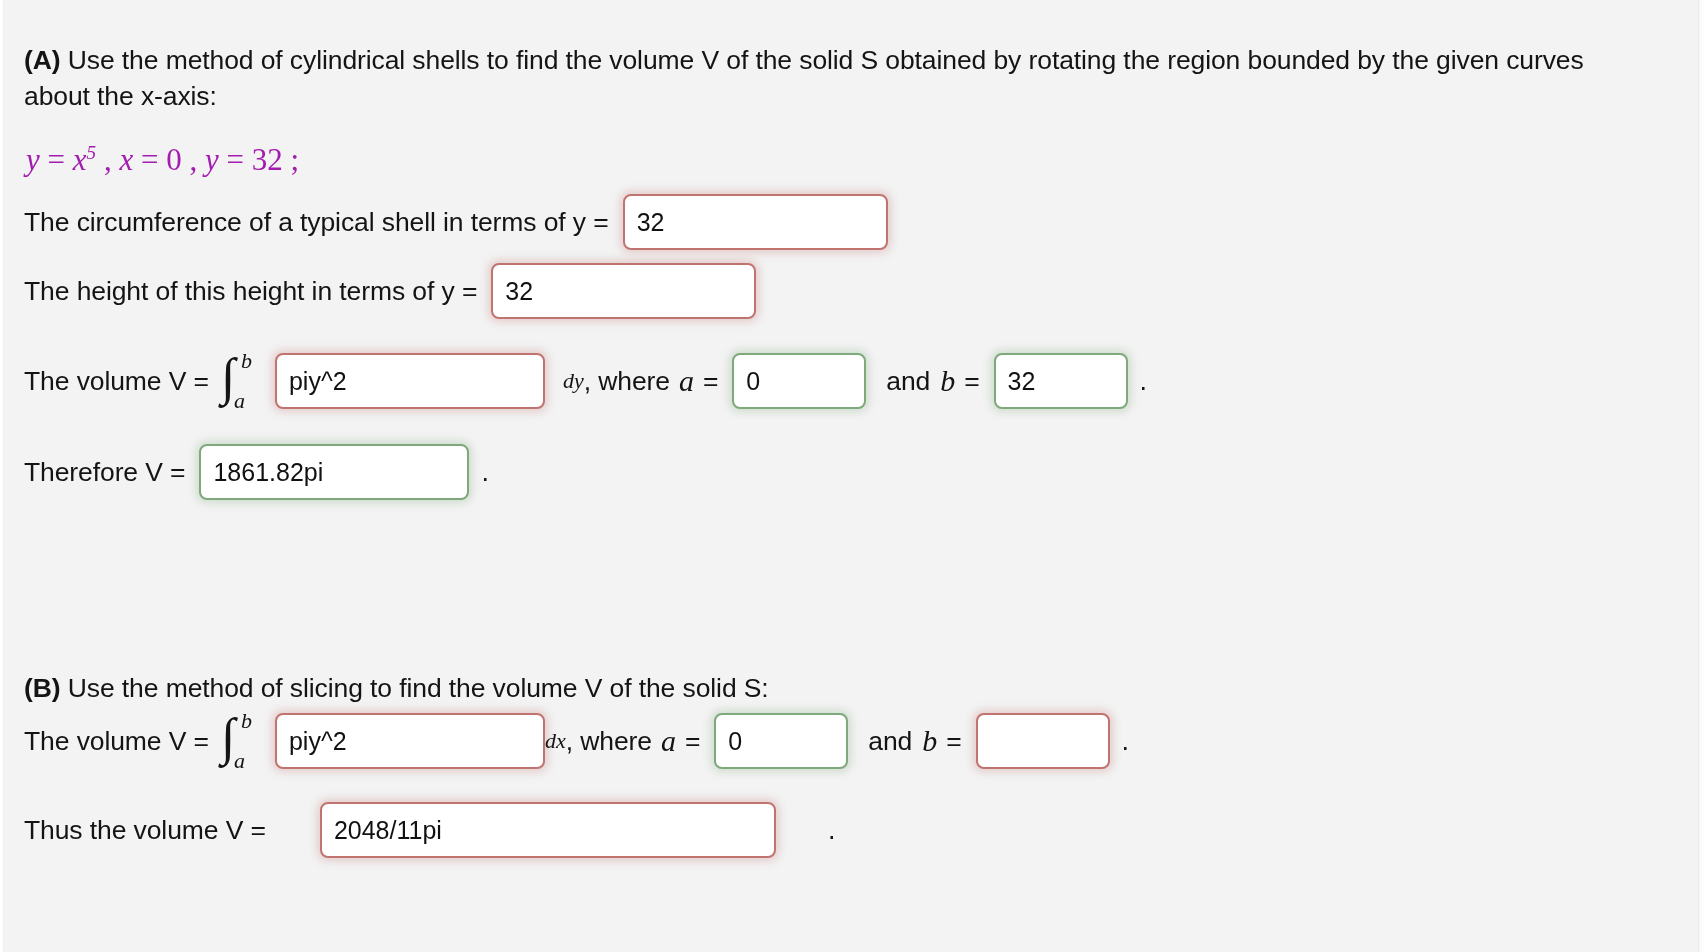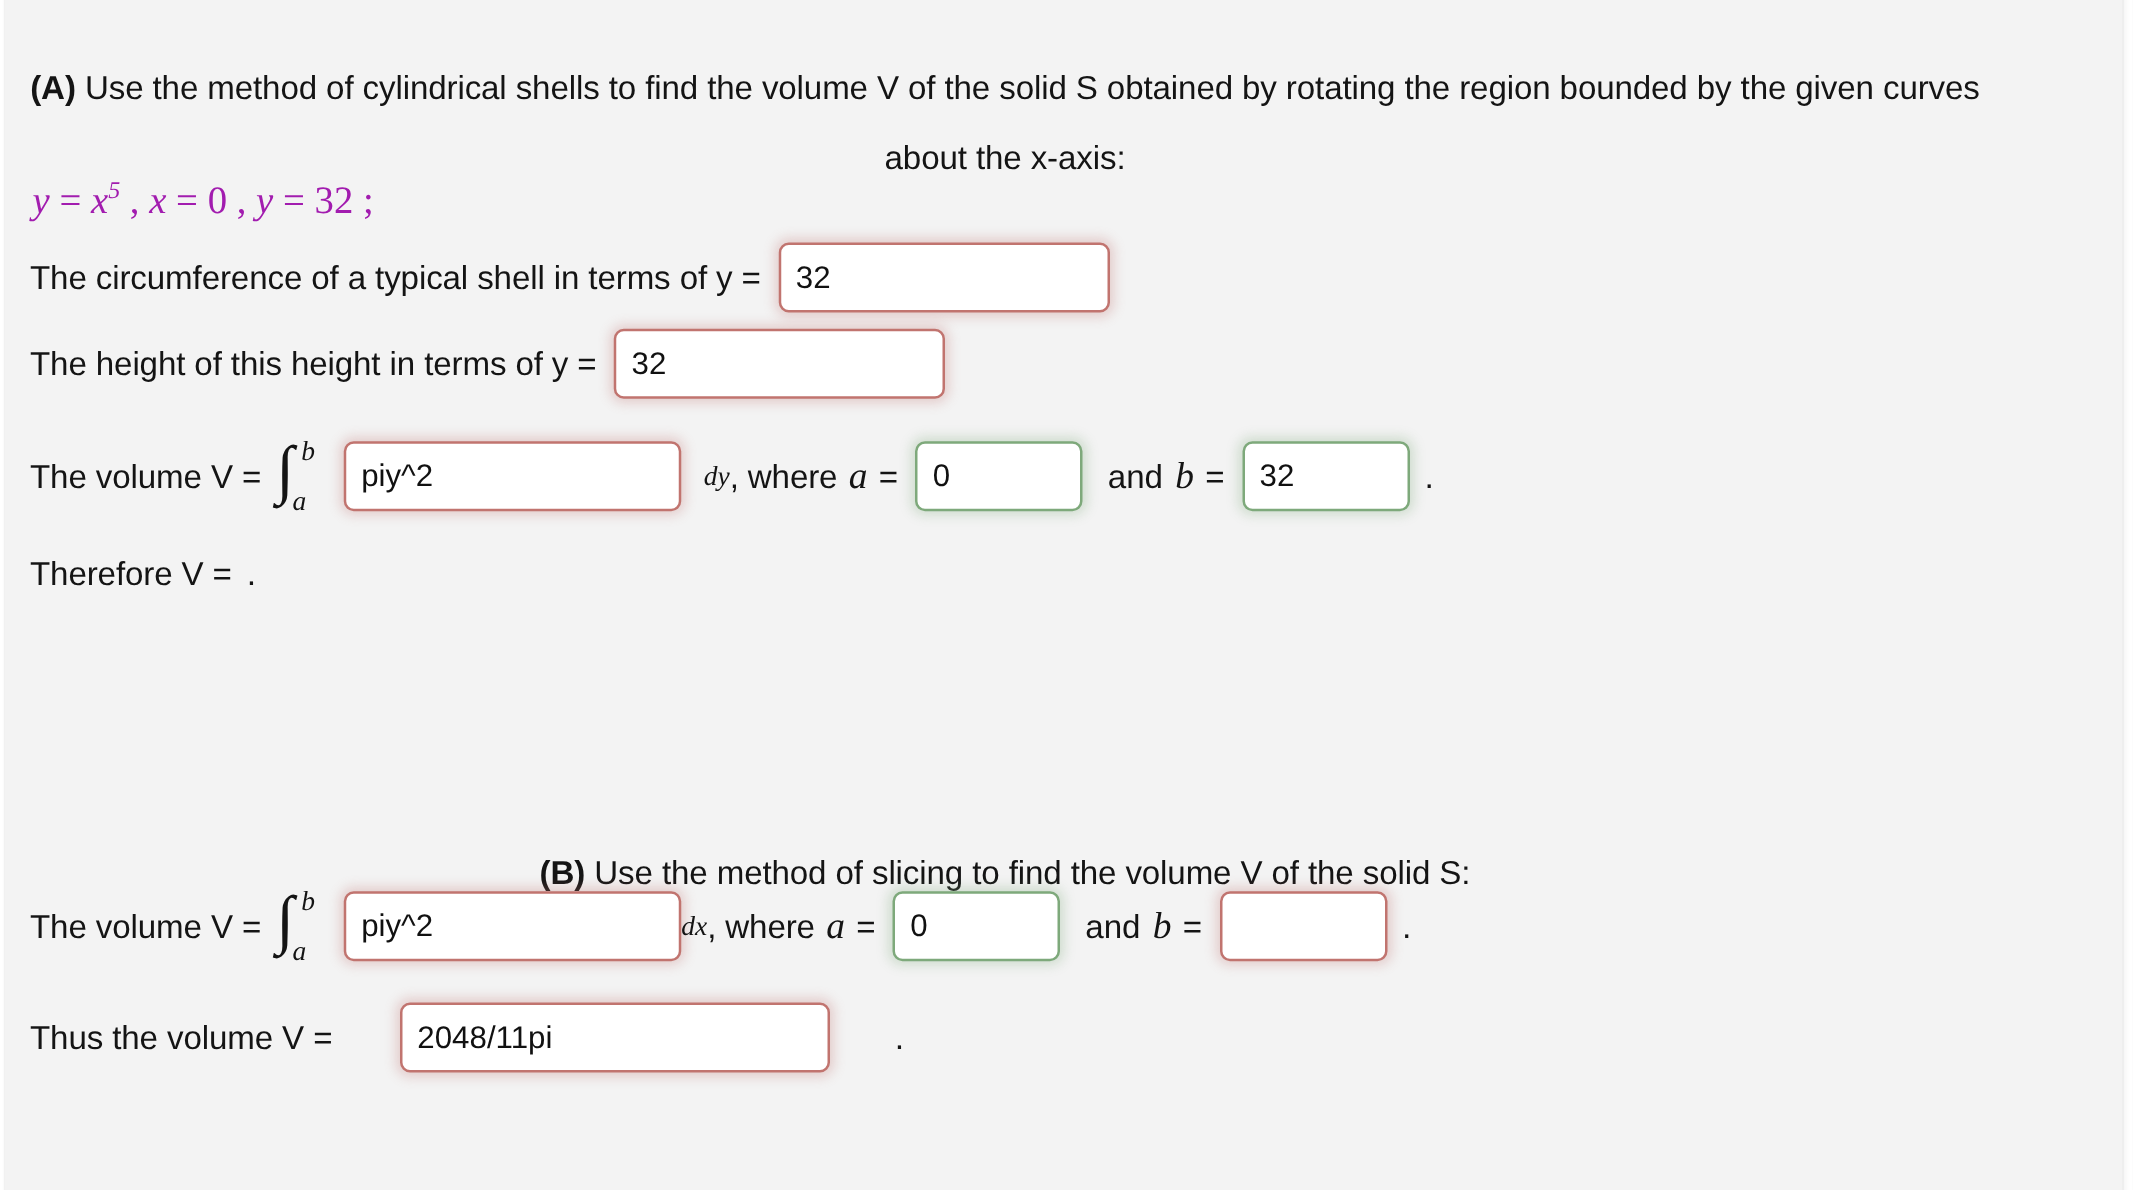--- a/index.html
+++ b/index.html
@@ -41,23 +41,22 @@
     color: #1f1f1f;
     letter-spacing: .1px;
     white-space: nowrap;
   }
 
   
   .prose {
     position: absolute;
     color: #141414;
     font-size: 26.5px;
-    line-height: 56px;
+    line-height: 36px;
     letter-spacing: -0.1px;
-    text-align: center;
   }
   .prose b { font-weight: bold; }
 
   .mathline {
     position: absolute;
     font-family: "Liberation Serif", serif;
     font-style: italic;
     font-size: 31px;
     color: #a21caf;
     white-space: nowrap;
@@ -205,20 +204,21 @@
     <div class="ans correct" style="width:134px; margin-left:14px;">0</div>
     <span class="label" style="margin-left:20px;">and</span>
     <span class="ital" style="margin-left:10px;">b</span>
     <span class="label" style="margin-left:9px;">=</span>
     <div class="ans correct" style="width:134px; margin-left:14px;">32</div>
     <span class="period" style="margin-left:12px;">.</span>
   </div>
 
   <div class="row" style="left:20px; top:470px;">
     <span class="label">Therefore V =</span>
+    <div class="ans correct" style="width:270px; margin-left:14px;">1861.82pi</div>
     <span class="period" style="margin-left:12px;">.</span>
   </div>
 
   <div class="prose" style="left:20px; top:696px; width:1560px;">
     <b>(B)</b><span> Use the method of slicing to find the volume V of the solid S:</span>
   </div>
 
   <div class="row" style="left:20px; top:736px;">
     <span class="label">The volume V =</span>
     <span class="integral" style="margin-left:8px;">
@@ -234,17 +234,17 @@
     <div class="ans correct" style="width:134px; margin-left:14px;">0</div>
     <span class="label" style="margin-left:20px;">and</span>
     <span class="ital" style="margin-left:10px;">b</span>
     <span class="label" style="margin-left:9px;">=</span>
     <div class="ans incorrect" style="width:134px; margin-left:14px;"></div>
     <span class="period" style="margin-left:12px;">.</span>
   </div>
 
   <div class="row" style="left:20px; top:828px;gap:40px;">
     <span class="label">Thus the volume V =</span>
-    <div class="ans incorrect" style="width:344px; margin-left:14px;">2048/11pi</div>
+    <div class="ans incorrect" style="width:456px; margin-left:14px;">2048/11pi</div>
     <span class="period" style="margin-left:12px;">.</span>
   </div>
 
 </div>
 
 </body></html>

